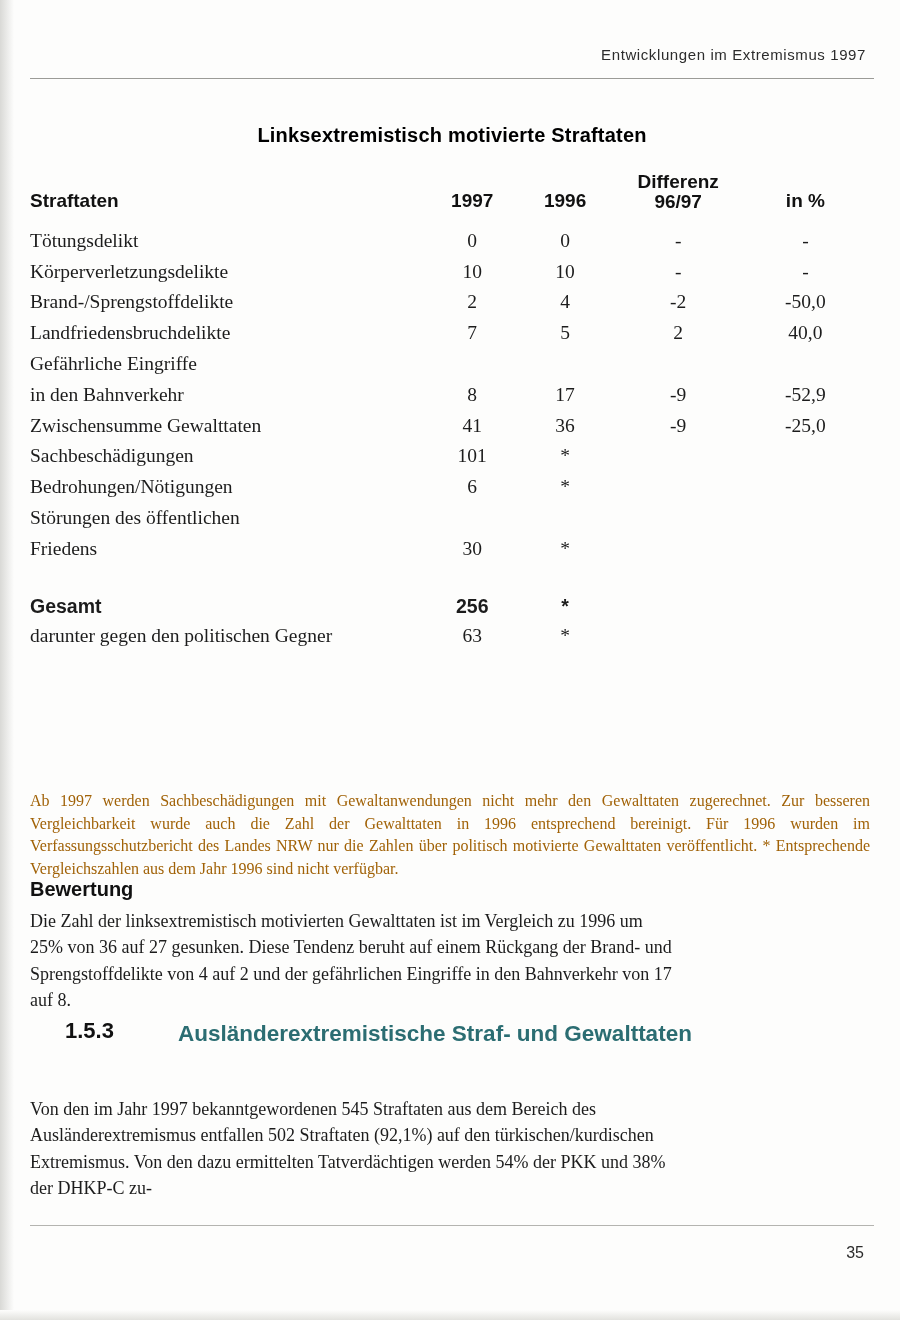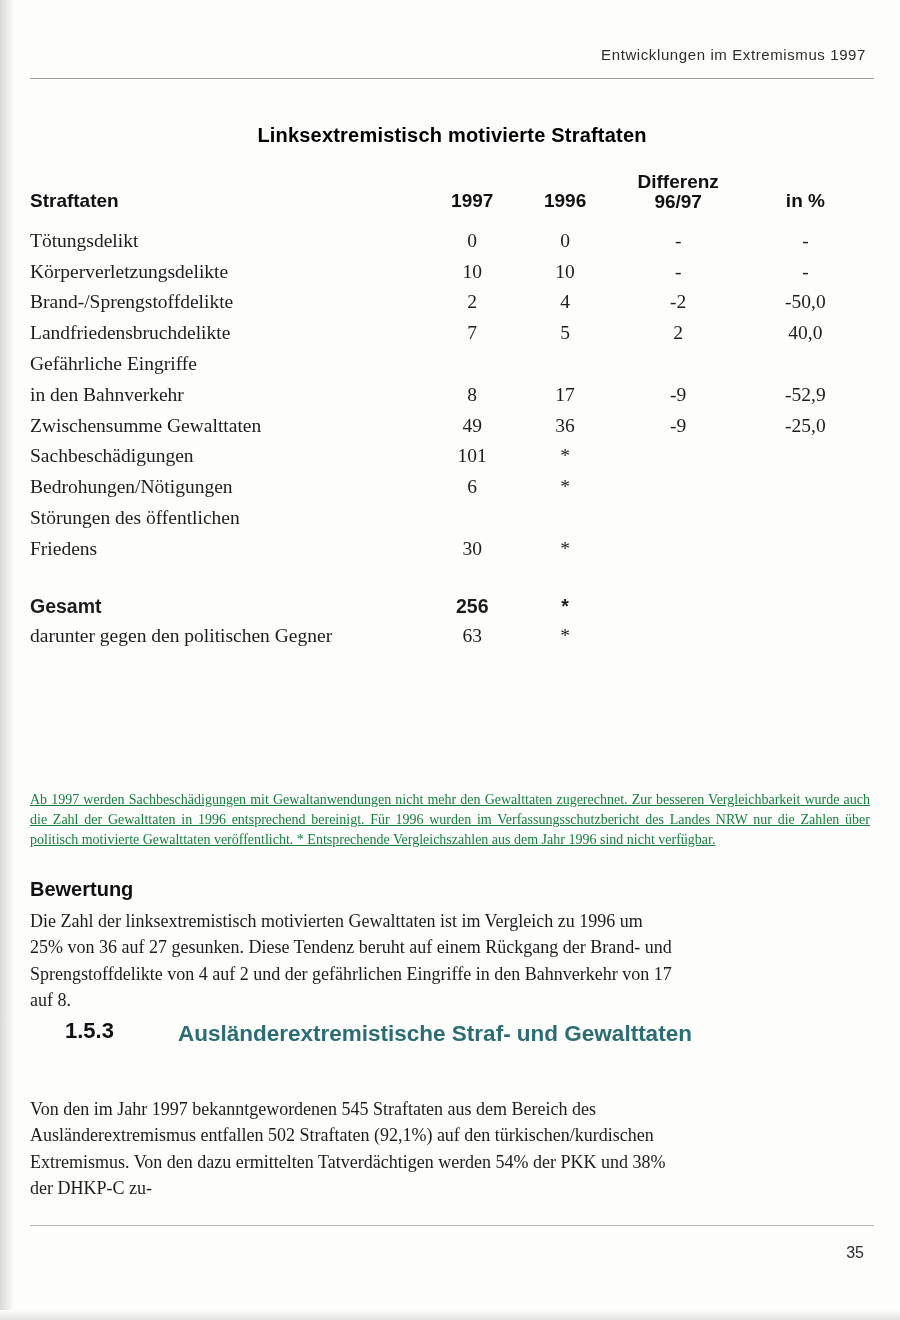--- a/index.html
+++ b/index.html
@@ -116,25 +116,24 @@
     margin-left: 24px;
   }
   tr.total td.num { font-family: "Liberation Sans", sans-serif; }
   tr.subline td { font-size: 19px; }
 
   .footnote {
     position: absolute;
     top: 790px;
     left: 0;
     width: 840px;
-    font-size: 14px;
+    font-size: 16px;
     line-height: 1.42;
     text-align: justify;
-    color: #15803d;
-    text-decoration: underline;
+    color: #a16207;
   }
 
   .sec-heading {
     position: absolute;
     font-family: "Liberation Sans", sans-serif;
     font-weight: bold;
     font-size: 20px;
     color: #111;
   }
   #bewertung-heading { top: 878px; left: 0; }
@@ -262,21 +261,21 @@
         </tr>
         <tr>
           <td class="label indent">in den Bahnverkehr</td>
           <td class="num">8</td>
           <td class="num">17</td>
           <td class="num">-9</td>
           <td class="num">-52,9</td>
         </tr>
         <tr>
           <td class="label">Zwischensumme Gewalttaten</td>
-          <td class="num">49</td>
+          <td class="num">41</td>
           <td class="num">36</td>
           <td class="num">-9</td>
           <td class="num">-25,0</td>
         </tr>
         <tr>
           <td class="label">Sachbeschädigungen</td>
           <td class="num">101</td>
           <td class="num">*</td>
           <td class="num"></td>
           <td class="num"></td>

